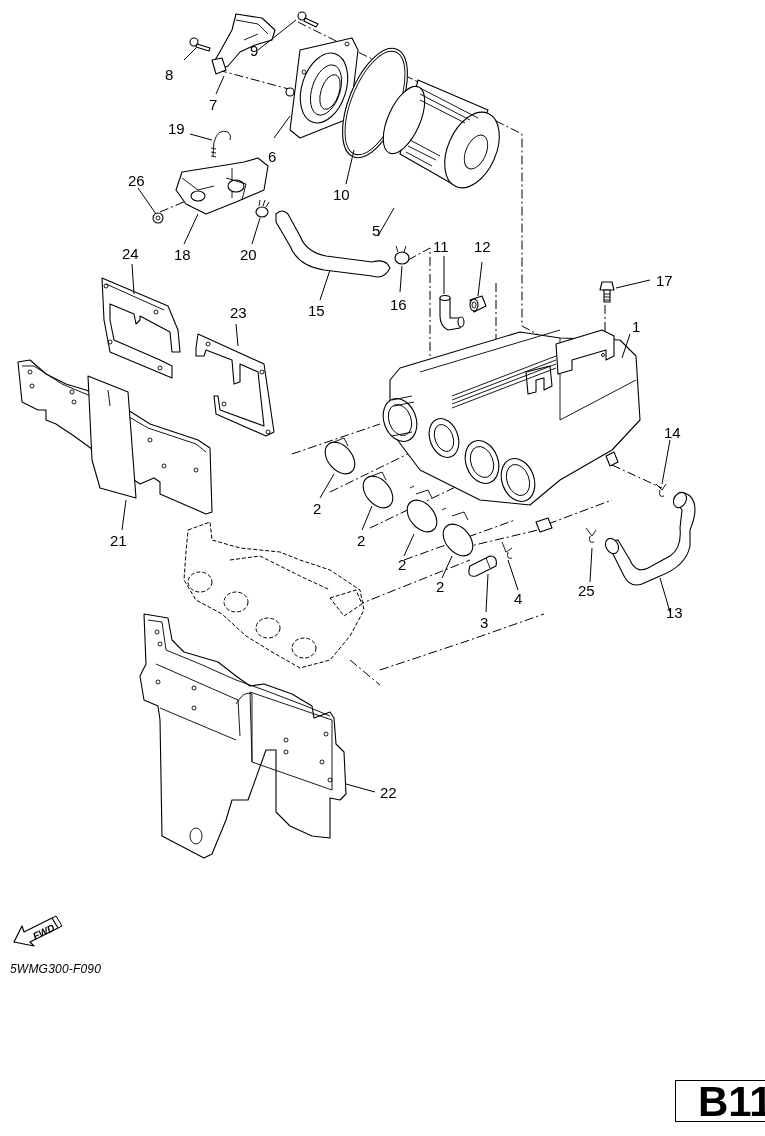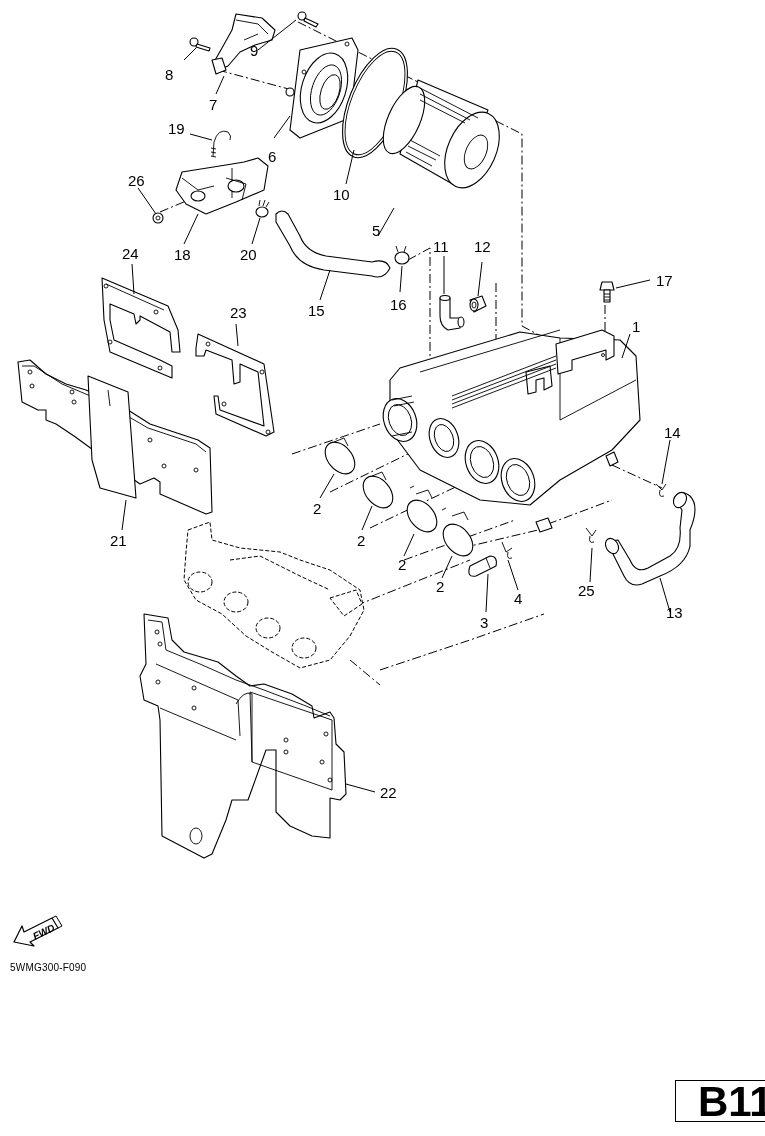--- a/index.html
+++ b/index.html
@@ -5,21 +5,21 @@
   html, body { margin: 0; padding: 0; background: #ffffff; }
   body { width: 765px; height: 1136px; position: relative; overflow: hidden;
          font-family: "Liberation Sans", sans-serif; color: #000; }
   #diagram { position: absolute; left: 0; top: 0; width: 765px; height: 1136px; }
   .part { fill: #fff; stroke: #000; stroke-width: 1.1; stroke-linejoin: round; stroke-linecap: round; }
   .thin { fill: none; stroke: #000; stroke-width: 0.9; }
   .dash { fill: none; stroke: #000; stroke-width: 1; stroke-dasharray: 9 3 2 3; }
   .dashed-ghost { fill: #fff; stroke: #000; stroke-width: 1; stroke-dasharray: 4 2; }
   .leader { fill: none; stroke: #000; stroke-width: 1; }
   .callout { font-family: "Liberation Sans", sans-serif; font-size: 15px; fill: #000; }
-  .caption { position: absolute; left: 10px; top: 962px; font-size: 10px; letter-spacing: 0.2px; }
+  .caption { position: absolute; left: 10px; top: 962px; font-size: 12px; letter-spacing: 0.2px; font-style: italic; }
   .fwd { position: absolute; left: 12px; top: 912px; width: 52px; height: 36px; }
   .section-tag { position: absolute; left: 675px; top: 1080px; width: 100px; height: 42px;
                  border: 1.5px solid #000; box-sizing: border-box; background: #fff; overflow: hidden; }
   .section-tag span { position: absolute; left: 22px; top: -4px; font-size: 42px; font-weight: bold;
                       font-family: "Liberation Sans", sans-serif; line-height: 50px; }
 </style>
 </head>
 <body>
 
 <svg id="diagram" viewBox="0 0 765 1136" xmlns="http://www.w3.org/2000/svg">

